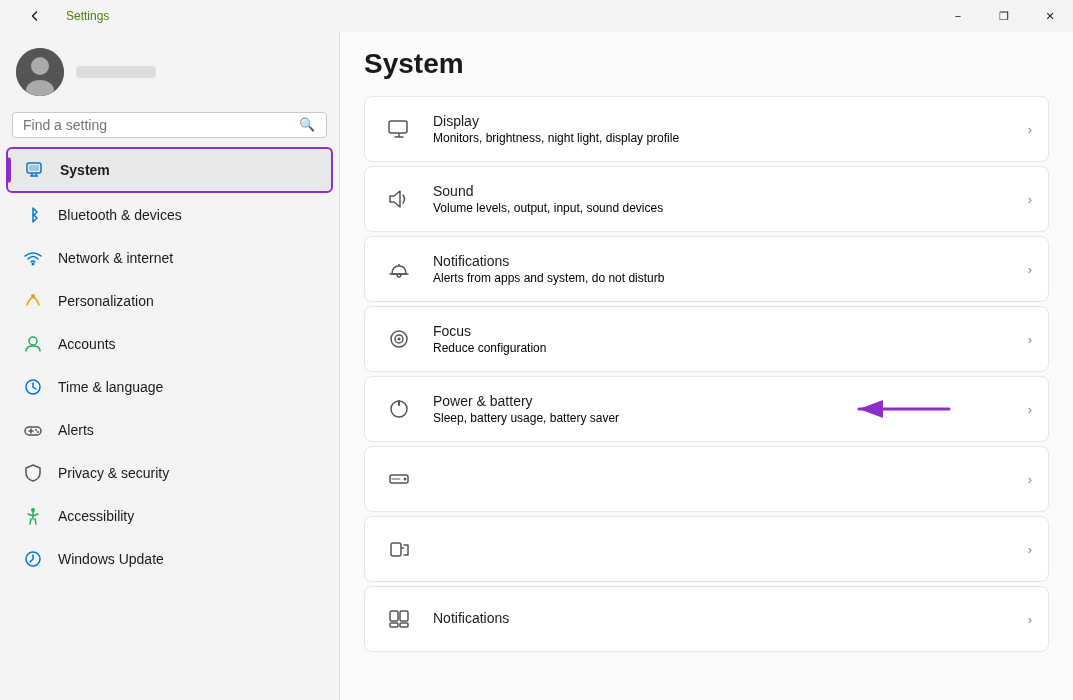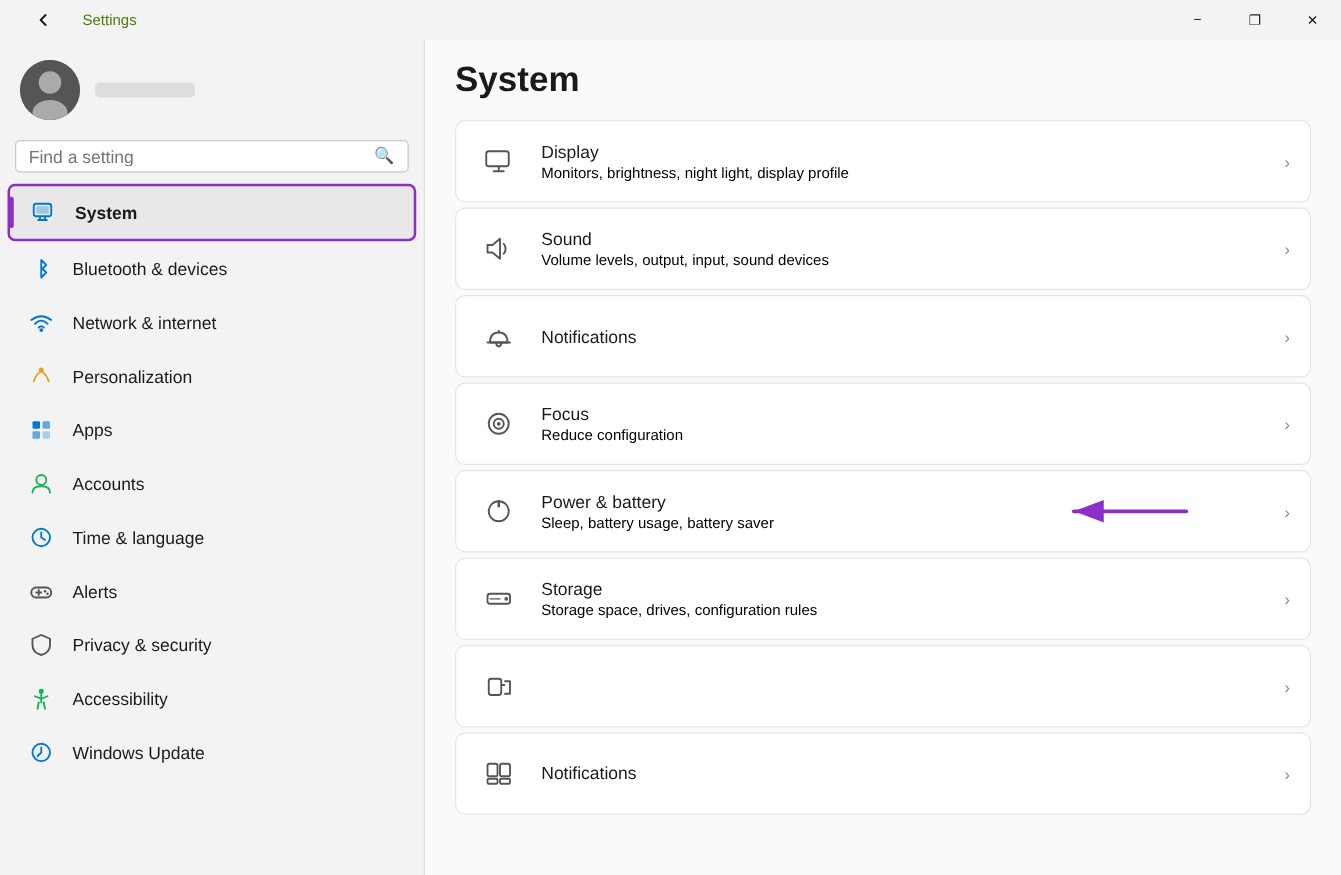--- a/index.html
+++ b/index.html
@@ -237,31 +237,20 @@
       <div class="nav-item">
         <div class="nav-icon">
           <svg width="20" height="20" viewBox="0 0 20 20">
               <path d="M4 14 Q6 8 10 6 Q14 8 16 14" stroke="#e8a020" stroke-width="1.5" fill="none" stroke-linecap="round"></path>
               <circle cx="10" cy="5" r="2" fill="#e8a020"></circle>
             </svg>
         </div>
         <span>Personalization</span>
       </div>
 
-      <div class="nav-item">
-        <div class="nav-icon">
-          <svg width="20" height="20" viewBox="0 0 20 20">
-              <rect x="3" y="3" width="6" height="6" rx="1" fill="#0078d4"></rect>
-              <rect x="11" y="3" width="6" height="6" rx="1" fill="#0078d4" opacity="0.6"></rect>
-              <rect x="3" y="11" width="6" height="6" rx="1" fill="#0078d4" opacity="0.6"></rect>
-              <rect x="11" y="11" width="6" height="6" rx="1" fill="#0078d4" opacity="0.3"></rect>
-            </svg>
-        </div>
-        <span>Apps</span>
-      </div>
 
       <div class="nav-item">
         <div class="nav-icon">
           <svg width="20" height="20" viewBox="0 0 20 20">
               <circle cx="10" cy="7" r="4" fill="none" stroke="#1ab05e" stroke-width="1.5"></circle>
               <path d="M3 17 Q3 12 10 12 Q17 12 17 17" stroke="#1ab05e" stroke-width="1.5" fill="none" stroke-linecap="round"></path>
             </svg>
         </div>
         <span>Accounts</span>
       </div>
@@ -366,20 +355,21 @@
           <div class="settings-item-icon">
             <svg width="24" height="24" viewBox="0 0 24 24">
                 <path d="M5 17 Q5 9 12 9 Q19 9 19 17Z" fill="none" stroke="#555" stroke-width="1.5" stroke-linejoin="round"></path>
                 <line x1="3" y1="17" x2="21" y2="17" stroke="#555" stroke-width="1.5" stroke-linecap="round"></line>
                 <path d="M10 17 Q10 20 12 20 Q14 20 14 17" fill="none" stroke="#555" stroke-width="1.5"></path>
                 <line x1="12" y1="7" x2="12" y2="9" stroke="#555" stroke-width="1.5"></line>
               </svg>
           </div>
           <div class="settings-item-text">
             <div class="settings-item-title">Notifications</div>
+            <div class="settings-item-desc">Alerts from apps and system, do not disturb</div>
           </div>
         </div>
         <div class="settings-item-chevron">›</div>
       </div>
 
       <div class="settings-item">
         <div class="settings-item-left">
           <div class="settings-item-icon">
             <svg width="24" height="24" viewBox="0 0 24 24">
                 <circle cx="12" cy="12" r="8" fill="none" stroke="#555" stroke-width="1.5"></circle>
@@ -424,24 +414,20 @@
 
       <div class="settings-item">
         <div class="settings-item-left">
           <div class="settings-item-icon">
             <svg width="24" height="24" viewBox="0 0 24 24">
                 <rect x="3" y="8" width="18" height="8" rx="2" fill="none" stroke="#555" stroke-width="1.5"></rect>
                 <circle cx="18" cy="12" r="1.5" fill="#555"></circle>
                 <line x1="5" y1="12" x2="13" y2="12" stroke="#555" stroke-width="1" stroke-linecap="round"></line>
               </svg>
           </div>
-          <div class="settings-item-text">
-            <div class="settings-item-title">Storage</div>
-            <div class="settings-item-desc">Storage space, drives, configuration rules</div>
-          </div>
         </div>
         <div class="settings-item-chevron">›</div>
       </div>
 
       <div class="settings-item">
         <div class="settings-item-left">
           <div class="settings-item-icon">
             <svg width="24" height="24" viewBox="0 0 24 24">
                 <rect x="4" y="6" width="10" height="13" rx="2" fill="none" stroke="#555" stroke-width="1.5"></rect>
                 <path d="M17 8 L21 8 L21 18 L17 18" fill="none" stroke="#555" stroke-width="1.5" stroke-linecap="round" stroke-linejoin="round"></path>

